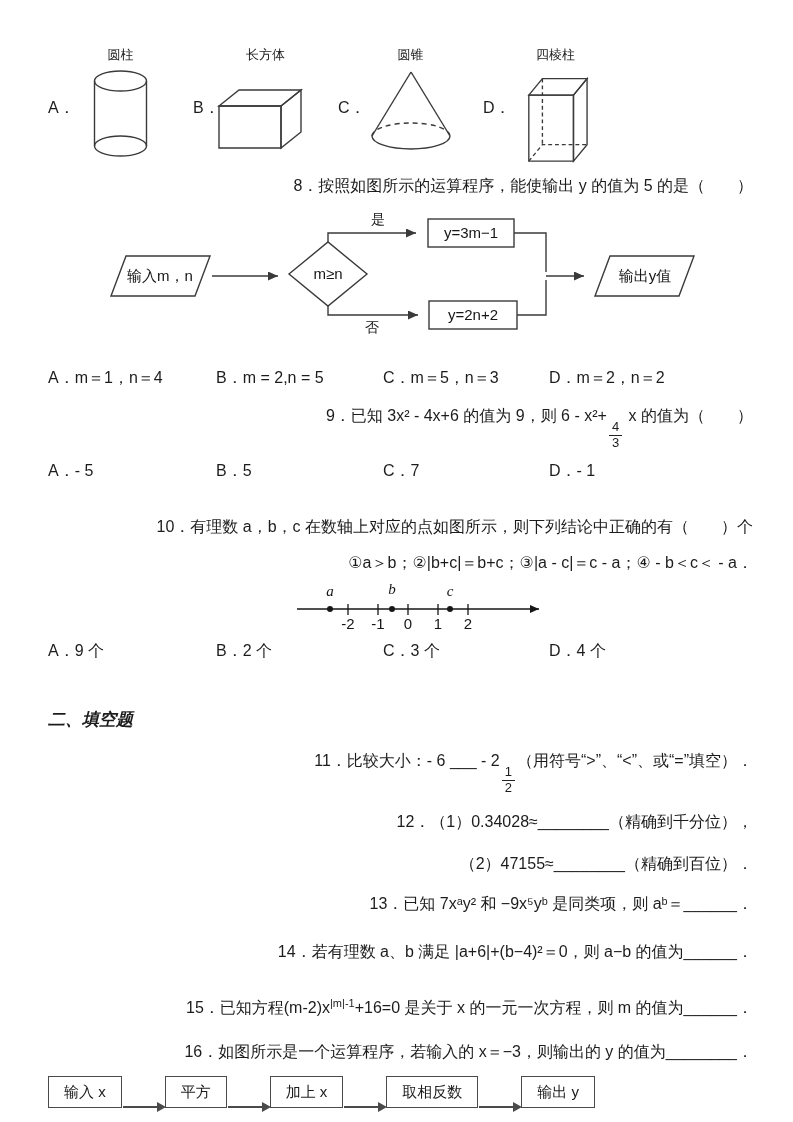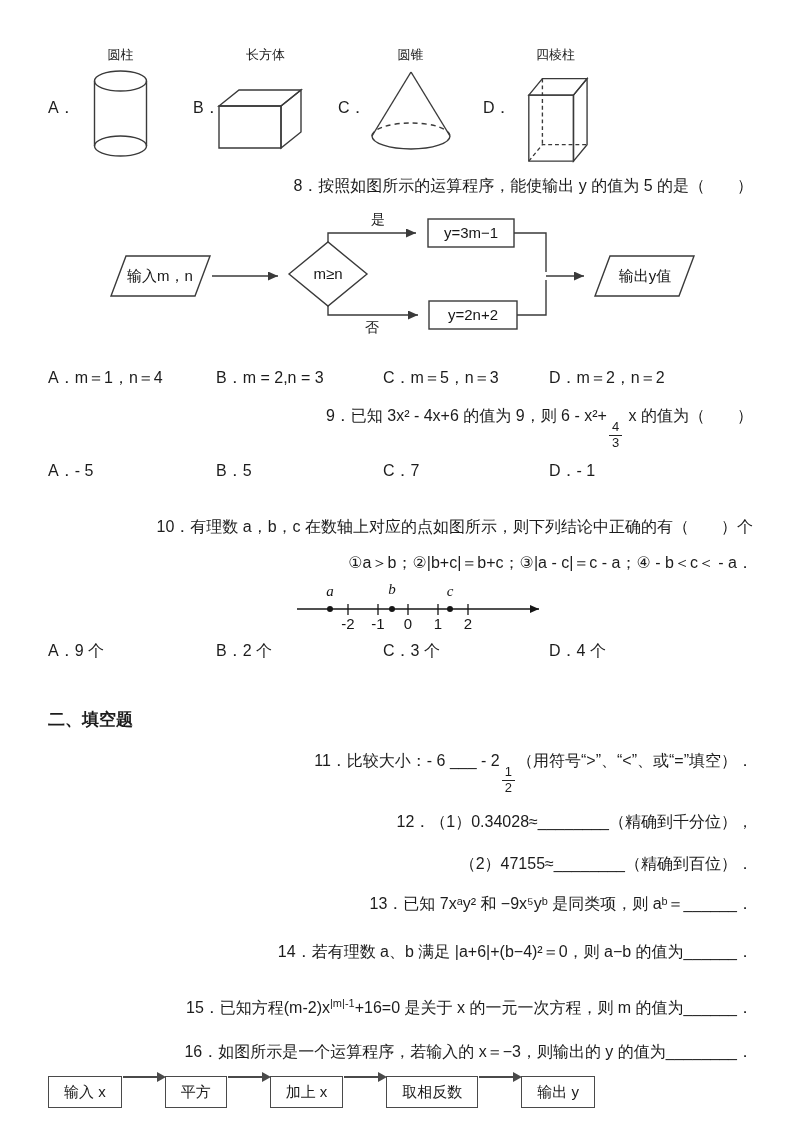--- a/index.html
+++ b/index.html
@@ -28,23 +28,23 @@
   sup.msup{font-size:11px;vertical-align:super;line-height:0;}
   
   svg.fc{display:block;margin:6px 0 0 0;}
   svg.fc text{font-size:15px;fill:#161616;}
   svg.fc text.lbl{font-size:14px;}
   .fc-shape{fill:none;stroke:#3a3a3a;stroke-width:1.4;}
   
   svg.numline{display:block;margin:4px 0 0 245px;}
   svg.numline text.tick{font-size:15px;fill:#161616;}
   svg.numline text.pt{font-size:15px;fill:#161616;font-family:"Liberation Serif","DejaVu Serif",serif;font-style:italic;}
-  .section-title{font-size:17px;font-weight:700;margin-top:44px;line-height:26px;}
-  
-  .flow2{display:flex;align-items:flex-start;margin-top:12px;}
+  .section-title{font-size:17px;font-weight:700;margin-top:44px;line-height:26px;font-style:italic;}
+  
+  .flow2{display:flex;align-items:flex-end;margin-top:12px;}
   .fbox{border:1.6px solid #4a4a4a;padding:5px 15px;font-size:15px;line-height:20px;white-space:nowrap;background:#fff;}
   .harrow{width:41px;height:2px;background:#4a4a4a;position:relative;margin:0 1px;flex:none;}
   .harrow::after{content:"";position:absolute;right:-2px;top:-4px;border-left:9px solid #4a4a4a;border-top:5px solid transparent;border-bottom:5px solid transparent;}
   .mt8{margin-top:8px}.mt12{margin-top:12px}.mt14{margin-top:14px}.mt16{margin-top:16px}
   .mt18{margin-top:18px}.mt20{margin-top:20px}.mt22{margin-top:32px}.mt24{margin-top:24px}
 </style>
 </head>
 <body>
 
 <div class="page">
@@ -120,21 +120,21 @@
       <text x="425" y="116" text-anchor="middle">y=2n+2</text>
       <polyline class="fc-shape" points="469,111 498,111 498,76" fill="none"></polyline>
 
       <line class="fc-shape" x1="498" y1="72" x2="536" y2="72" marker-end="url(#fcah)"></line>
       <polygon class="fc-shape" points="562,52 646,52 631,92 547,92"></polygon>
       <text x="597" y="77" text-anchor="middle">输出y值</text>
     </svg>
 
     <div class="opts mt12">
       <span>A．m＝1，n＝4</span>
-      <span>B．m = 2,n = 3</span>
+      <span>B．m = 2,n = 5</span>
       <span>C．m＝5，n＝3</span>
       <span>D．m＝2，n＝2</span>
     </div>
 
     <div class="q mt14">
       <span>9．已知 3x² - 4x+6 的值为 9，则 6 - x²+</span><span class="frac">
           <span class="fnum">4</span>
           <span class="fden">3</span>
         </span><span> x 的值为（　　）</span>
     </div>

